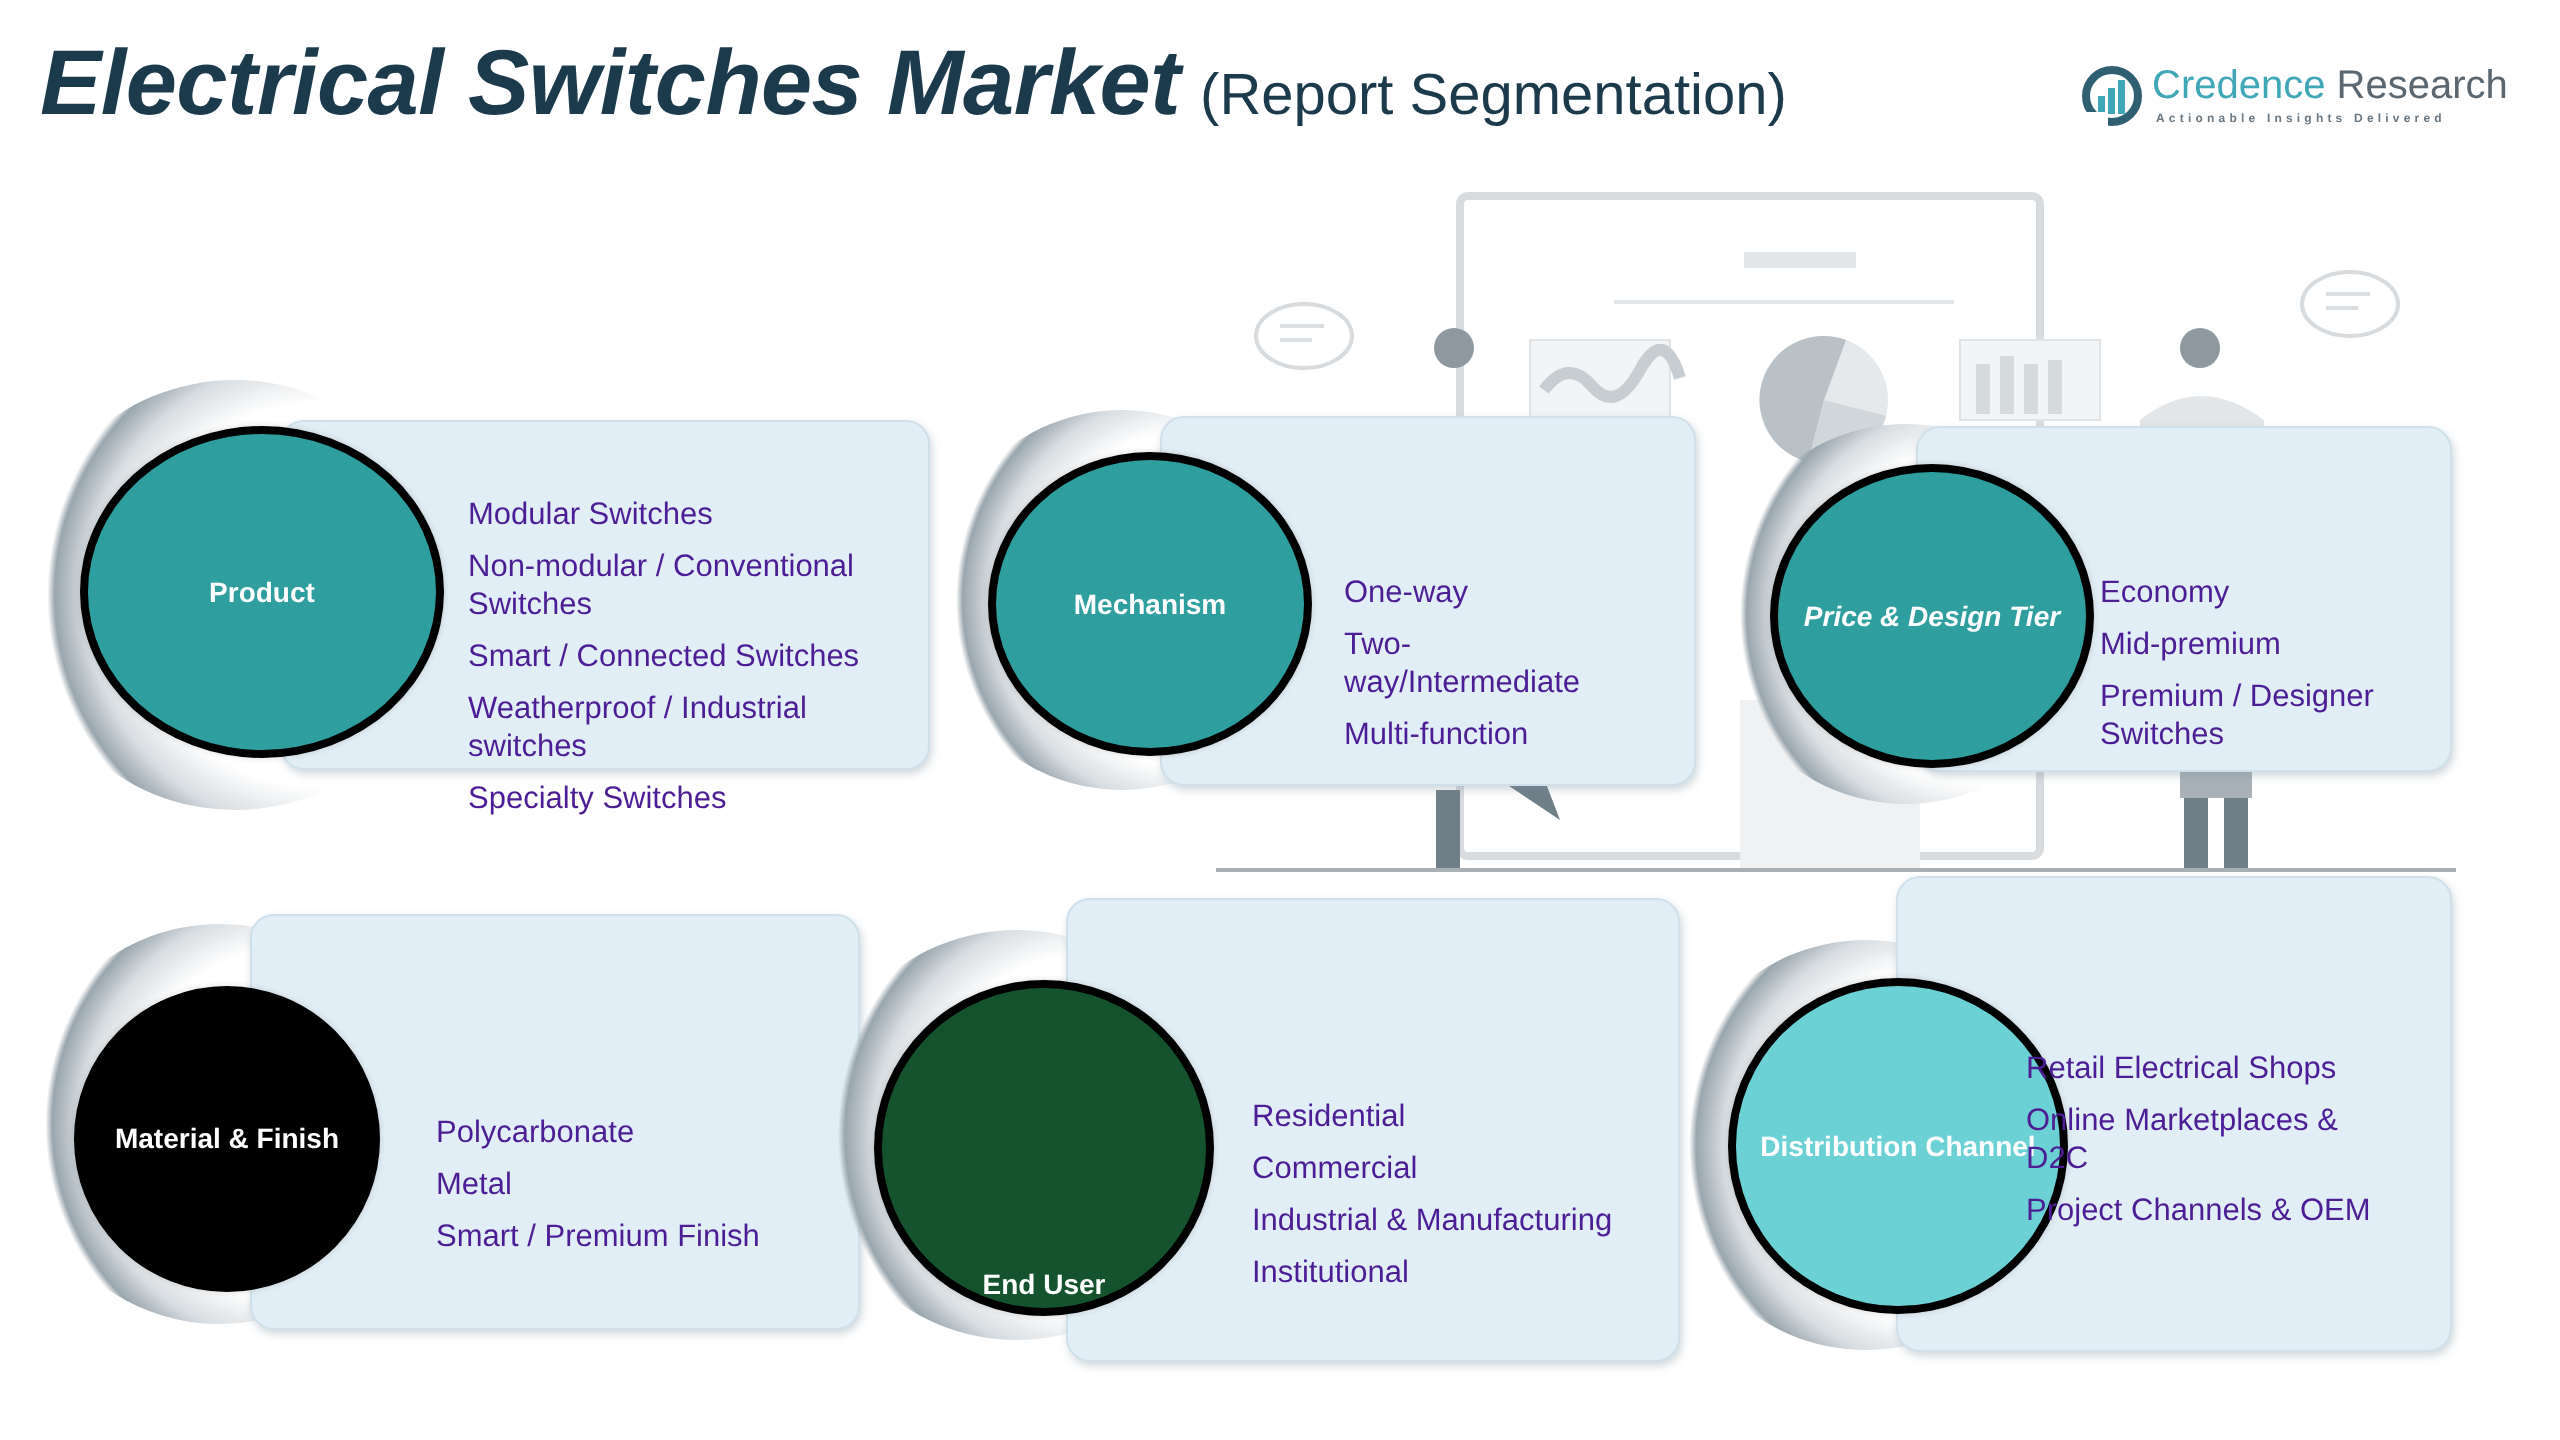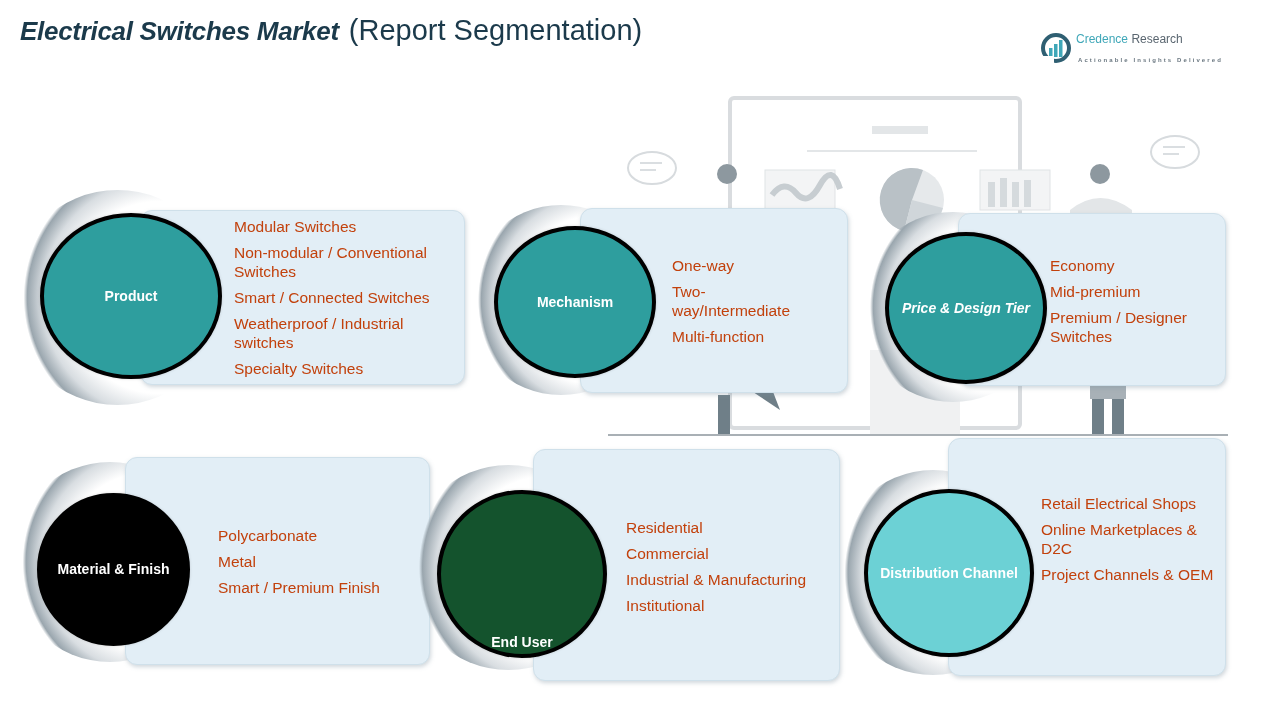--- a/index.html
+++ b/index.html
@@ -1,42 +1,42 @@
 <!DOCTYPE html>
 <html><head>
 <meta charset="utf-8">
 <style>
   * { box-sizing: border-box; margin: 0; padding: 0; }
   html, body { width: 1280px; height: 720px; overflow: hidden; background: #ffffff; }
   body { position: relative; font-family: "Liberation Sans", "DejaVu Sans", sans-serif; }
 
   .title { position: absolute; left: 20px; top: 14px; color: #1b3a4b; white-space: nowrap; }
-  .title .main { font-size: 26px; font-weight: bold; font-style: italic; letter-spacing: -0.3px; }
+  .title .main { font-size: 46px; font-weight: bold; font-style: italic; letter-spacing: -0.3px; }
   .title .sub { font-size: 29px; font-weight: normal; margin-left: 10px; }
 
   .logo { position: absolute; left: 1040px; top: 30px; width: 220px; height: 40px; }
   .logo-icon { position: absolute; left: 0; top: 2px; width: 32px; height: 32px; }
-  .logo-name { position: absolute; left: 36px; top: 2px; font-size: 12px; white-space: nowrap; }
+  .logo-name { position: absolute; left: 36px; top: 2px; font-size: 20px; white-space: nowrap; }
   .logo-name .c1 { color: #3fa7b8; }
   .logo-name .c2 { color: #5a6670; }
   .logo-tag { position: absolute; left: 38px; top: 27px; font-size: 6px; letter-spacing: 2.1px; color: #6a7780; white-space: nowrap; font-weight: bold; }
 
   
   .illus { position: absolute; left: 600px; top: 90px; width: 640px; height: 350px; }
 
   .seg { position: absolute; }
   .seg .arc { position: absolute; border-radius: 50%;
     background: radial-gradient(circle at 70% 50%, #ffffff 52%, #d8dde1 64%, #9aa6ae 72%, rgba(255,255,255,0) 74%); }
   .seg .panel { position: absolute; background: #e2eef6; border-radius: 12px;
     box-shadow: 1px 2px 4px rgba(120,140,155,0.35); border: 1px solid #cfe0ea; }
   .seg .circle { position: absolute; border-radius: 50%; border: 4px solid #000000;
     display: flex; align-items: center; justify-content: center; text-align: center;
     color: #ffffff; font-weight: bold; font-size: 14px; line-height: 23px;
     box-shadow: 0 0 3px rgba(0,0,0,0.15); }
-  .seg .items { position: absolute; color: #c2410c; font-size: 15.5px; line-height: 19px; }
+  .seg .items { position: absolute; color: #4c1d95; font-size: 15.5px; line-height: 19px; margin-top: 31px; }
   .seg .items li { list-style: none; margin-bottom: 7px; }
 </style>
 </head>
 <body>
 
 <div class="title">
   <span class="main">Electrical Switches Market</span><span class="sub">(Report Segmentation)</span>
 </div>
 
 <div class="logo">
@@ -158,18 +158,18 @@
     <li>Institutional</li>
   </ul>
 </div>
 
 <div class="seg">
   <div class="arc" style="left:833px; top:470px; width:200px; height:205px;"></div>
   <div class="panel" style="left:948px; top:438px; width:278px; height:238px;"></div>
   <div class="circle" style="left:864px; top:489px; width:170px; height:168px; background:#6cd1d5;">
     <span>Distribution Channel</span>
   </div>
-  <ul class="items" style="left:1041px; top:494px; width:182px;">
+  <ul class="items" style="left:1013px; top:494px; width:182px;">
     <li>Retail Electrical Shops</li>
     <li>Online Marketplaces &amp; D2C</li>
     <li>Project Channels &amp; OEM</li>
   </ul>
 </div>
 
 </body></html>

